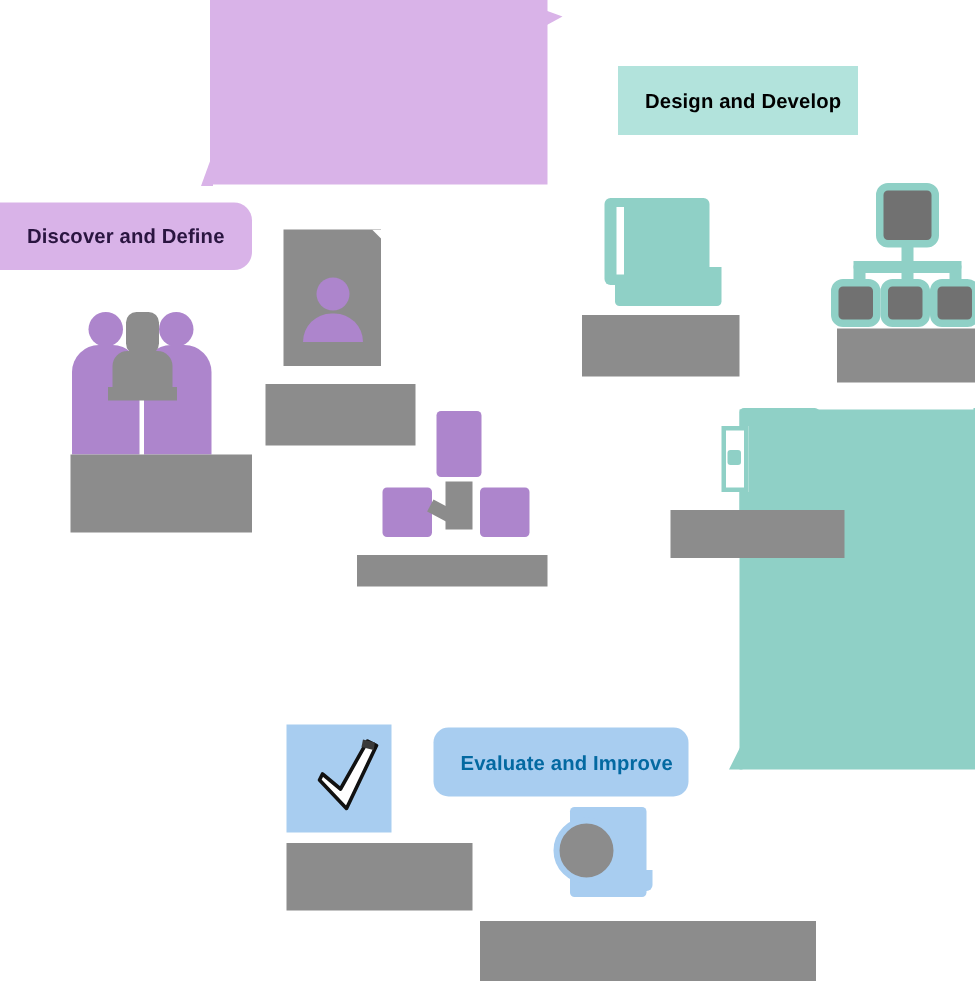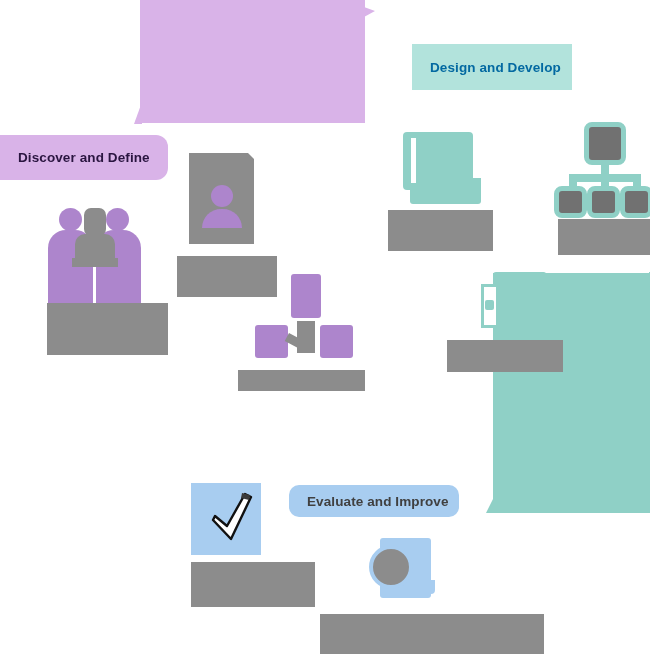--- a/index.html
+++ b/index.html
@@ -13,23 +13,23 @@
 
   
   .chip{
     position:absolute;display:flex;align-items:center;
     font-weight:bold;font-size:13.5px;letter-spacing:.1px;
     padding:0 18px;box-sizing:border-box;white-space:nowrap;
   }
   .chip-discover{left:0;top:135px;width:168px;height:45px;
     background:#d9b3e8;color:#2a1540;border-radius:0 12px 12px 0;}
   .chip-design{left:412px;top:44px;width:160px;height:46px;
-    background:#b2e3dc;color:#0369a1;border-radius:0;}
-  .chip-evaluate{left:289px;top:485px;width:170px;height:32px;
-    background:#a8cdf0;color:#404040;border-radius:10px;}
+    background:#b2e3dc;color:#000000;border-radius:0;}
+  .chip-evaluate{left:289px;top:485px;width:170px;height:46px;
+    background:#a8cdf0;color:#0369a1;border-radius:10px;}
 
   
   .bubble{position:absolute;}
   .bubble-purple{left:140px;top:-40px;width:225px;height:163px;background:#d9b3e8;}
   .bubble-purple .tail-bl{
     position:absolute;left:-6px;bottom:-1px;width:0;height:0;
     border-left:8px solid transparent;border-right:0 solid transparent;
     border-bottom:22px solid #d9b3e8;}
   .bubble-purple .tail-r{
     position:absolute;right:-10px;top:47px;width:0;height:0;

